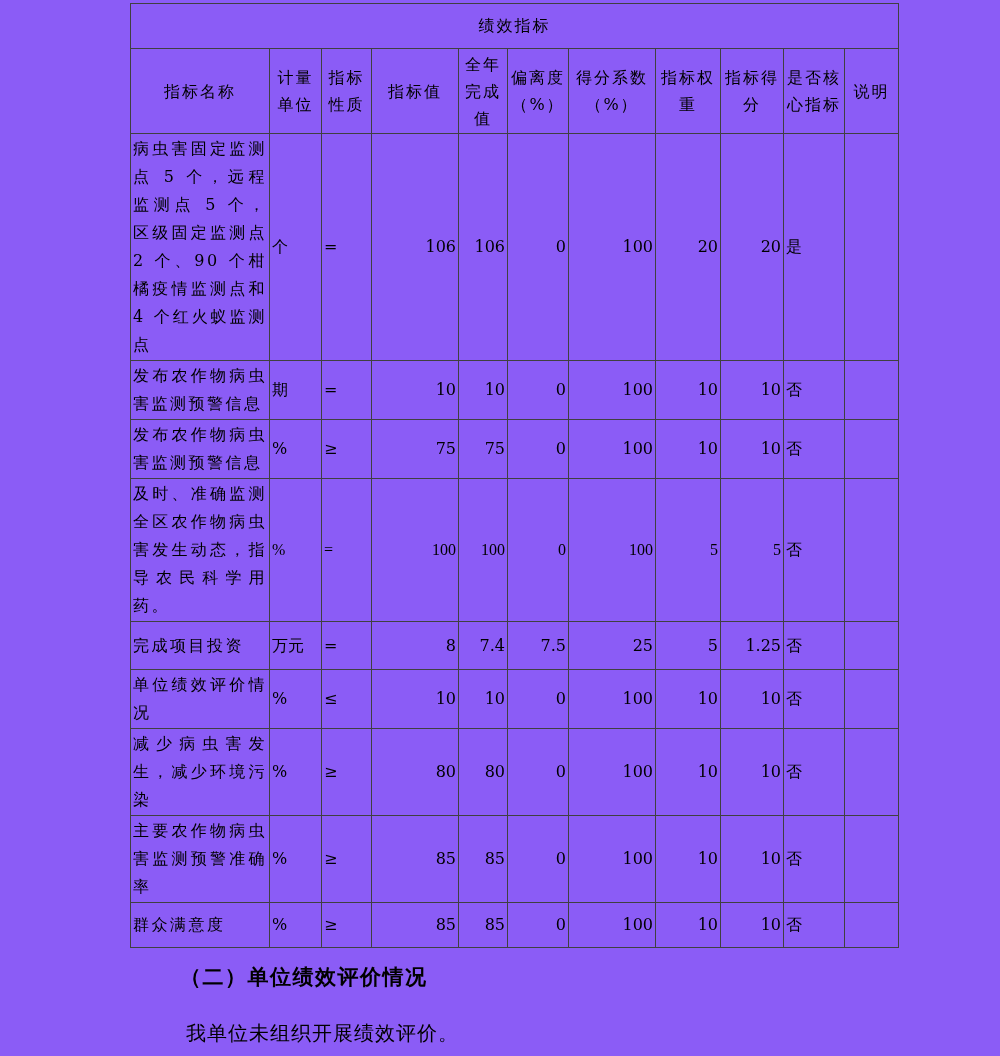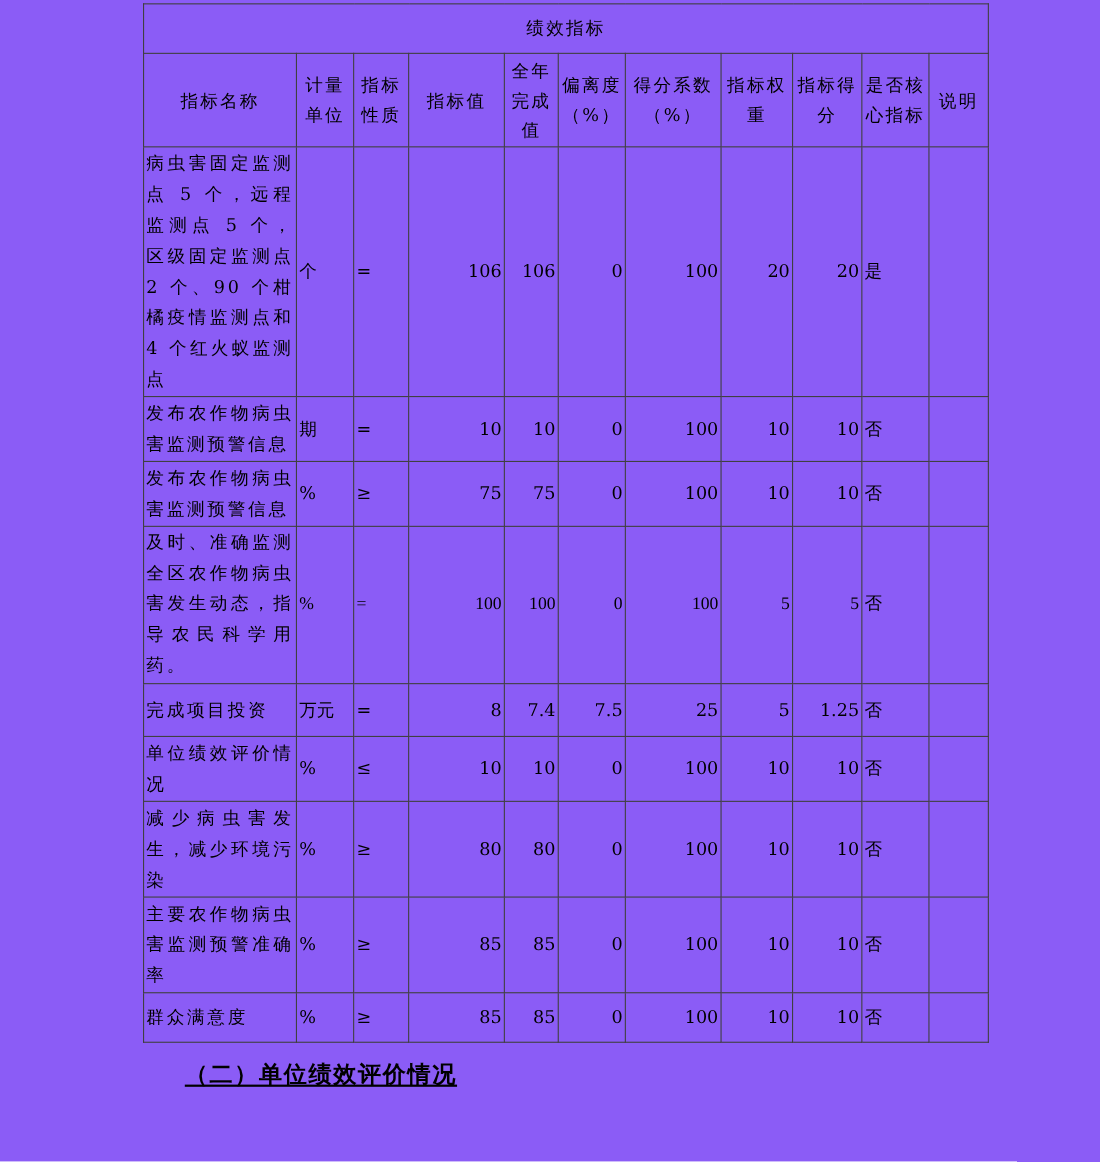--- a/index.html
+++ b/index.html
@@ -57,27 +57,26 @@
     padding-left: 2px;
   }
   td.cell-num {
     text-align: right;
     line-height: 28px;
     padding-right: 2px;
   }
   td.cell-note { line-height: 28px; }
   .section-heading {
     position: absolute;
-    left: 168px;
+    left: 180px;
     top: 960px;
     font-size: 21px;
     font-weight: bold;
     letter-spacing: 1.5px;
     line-height: 34px;
-    text-decoration: underline;
   }
   .section-paragraph {
     position: absolute;
     left: 186px;
     top: 1016px;
     font-size: 20px;
     letter-spacing: 1px;
     line-height: 34px;
   }
 </style>
@@ -236,14 +235,15 @@
           <td class="cell-num">10</td>
           <td class="cell-num">10</td>
           <td class="cell-left">否</td>
           <td class="cell-note"></td>
         </tr>
       </tbody>
   </table>
 
   <div class="section-heading">（二）单位绩效评价情况</div>
 
+  <div class="section-paragraph">我单位未组织开展绩效评价。</div>
 
 </div>
 
 </body></html>

